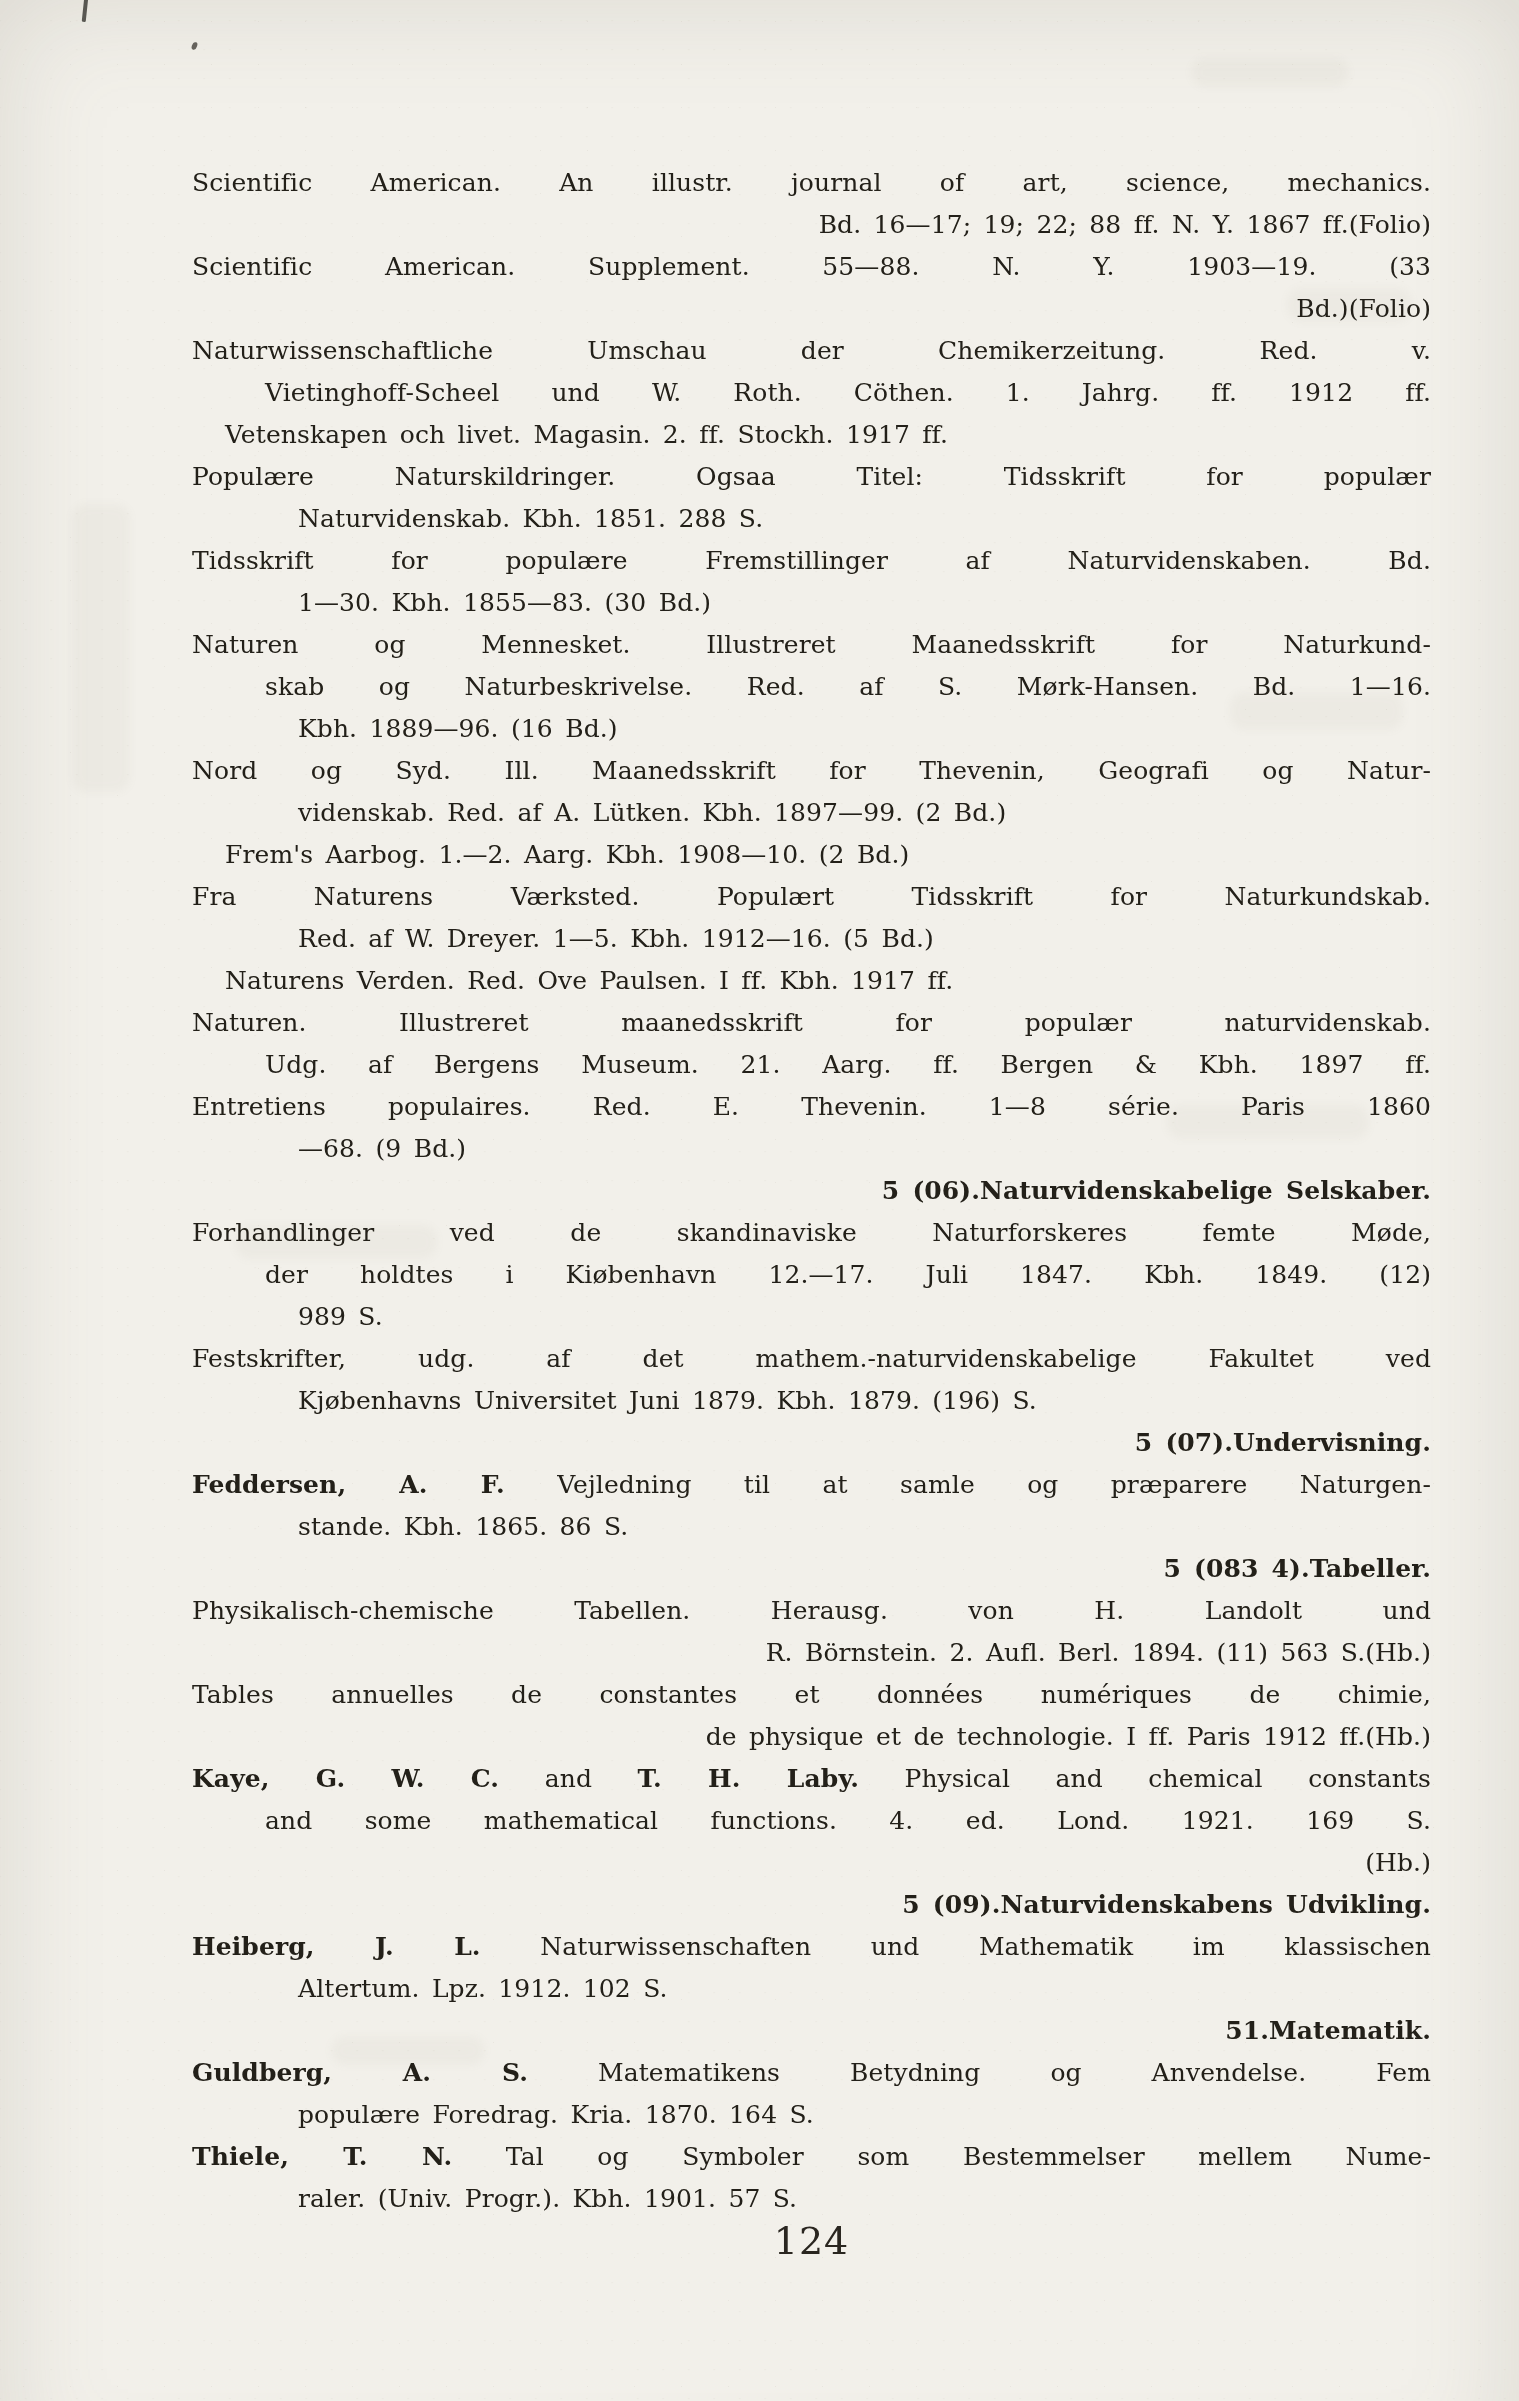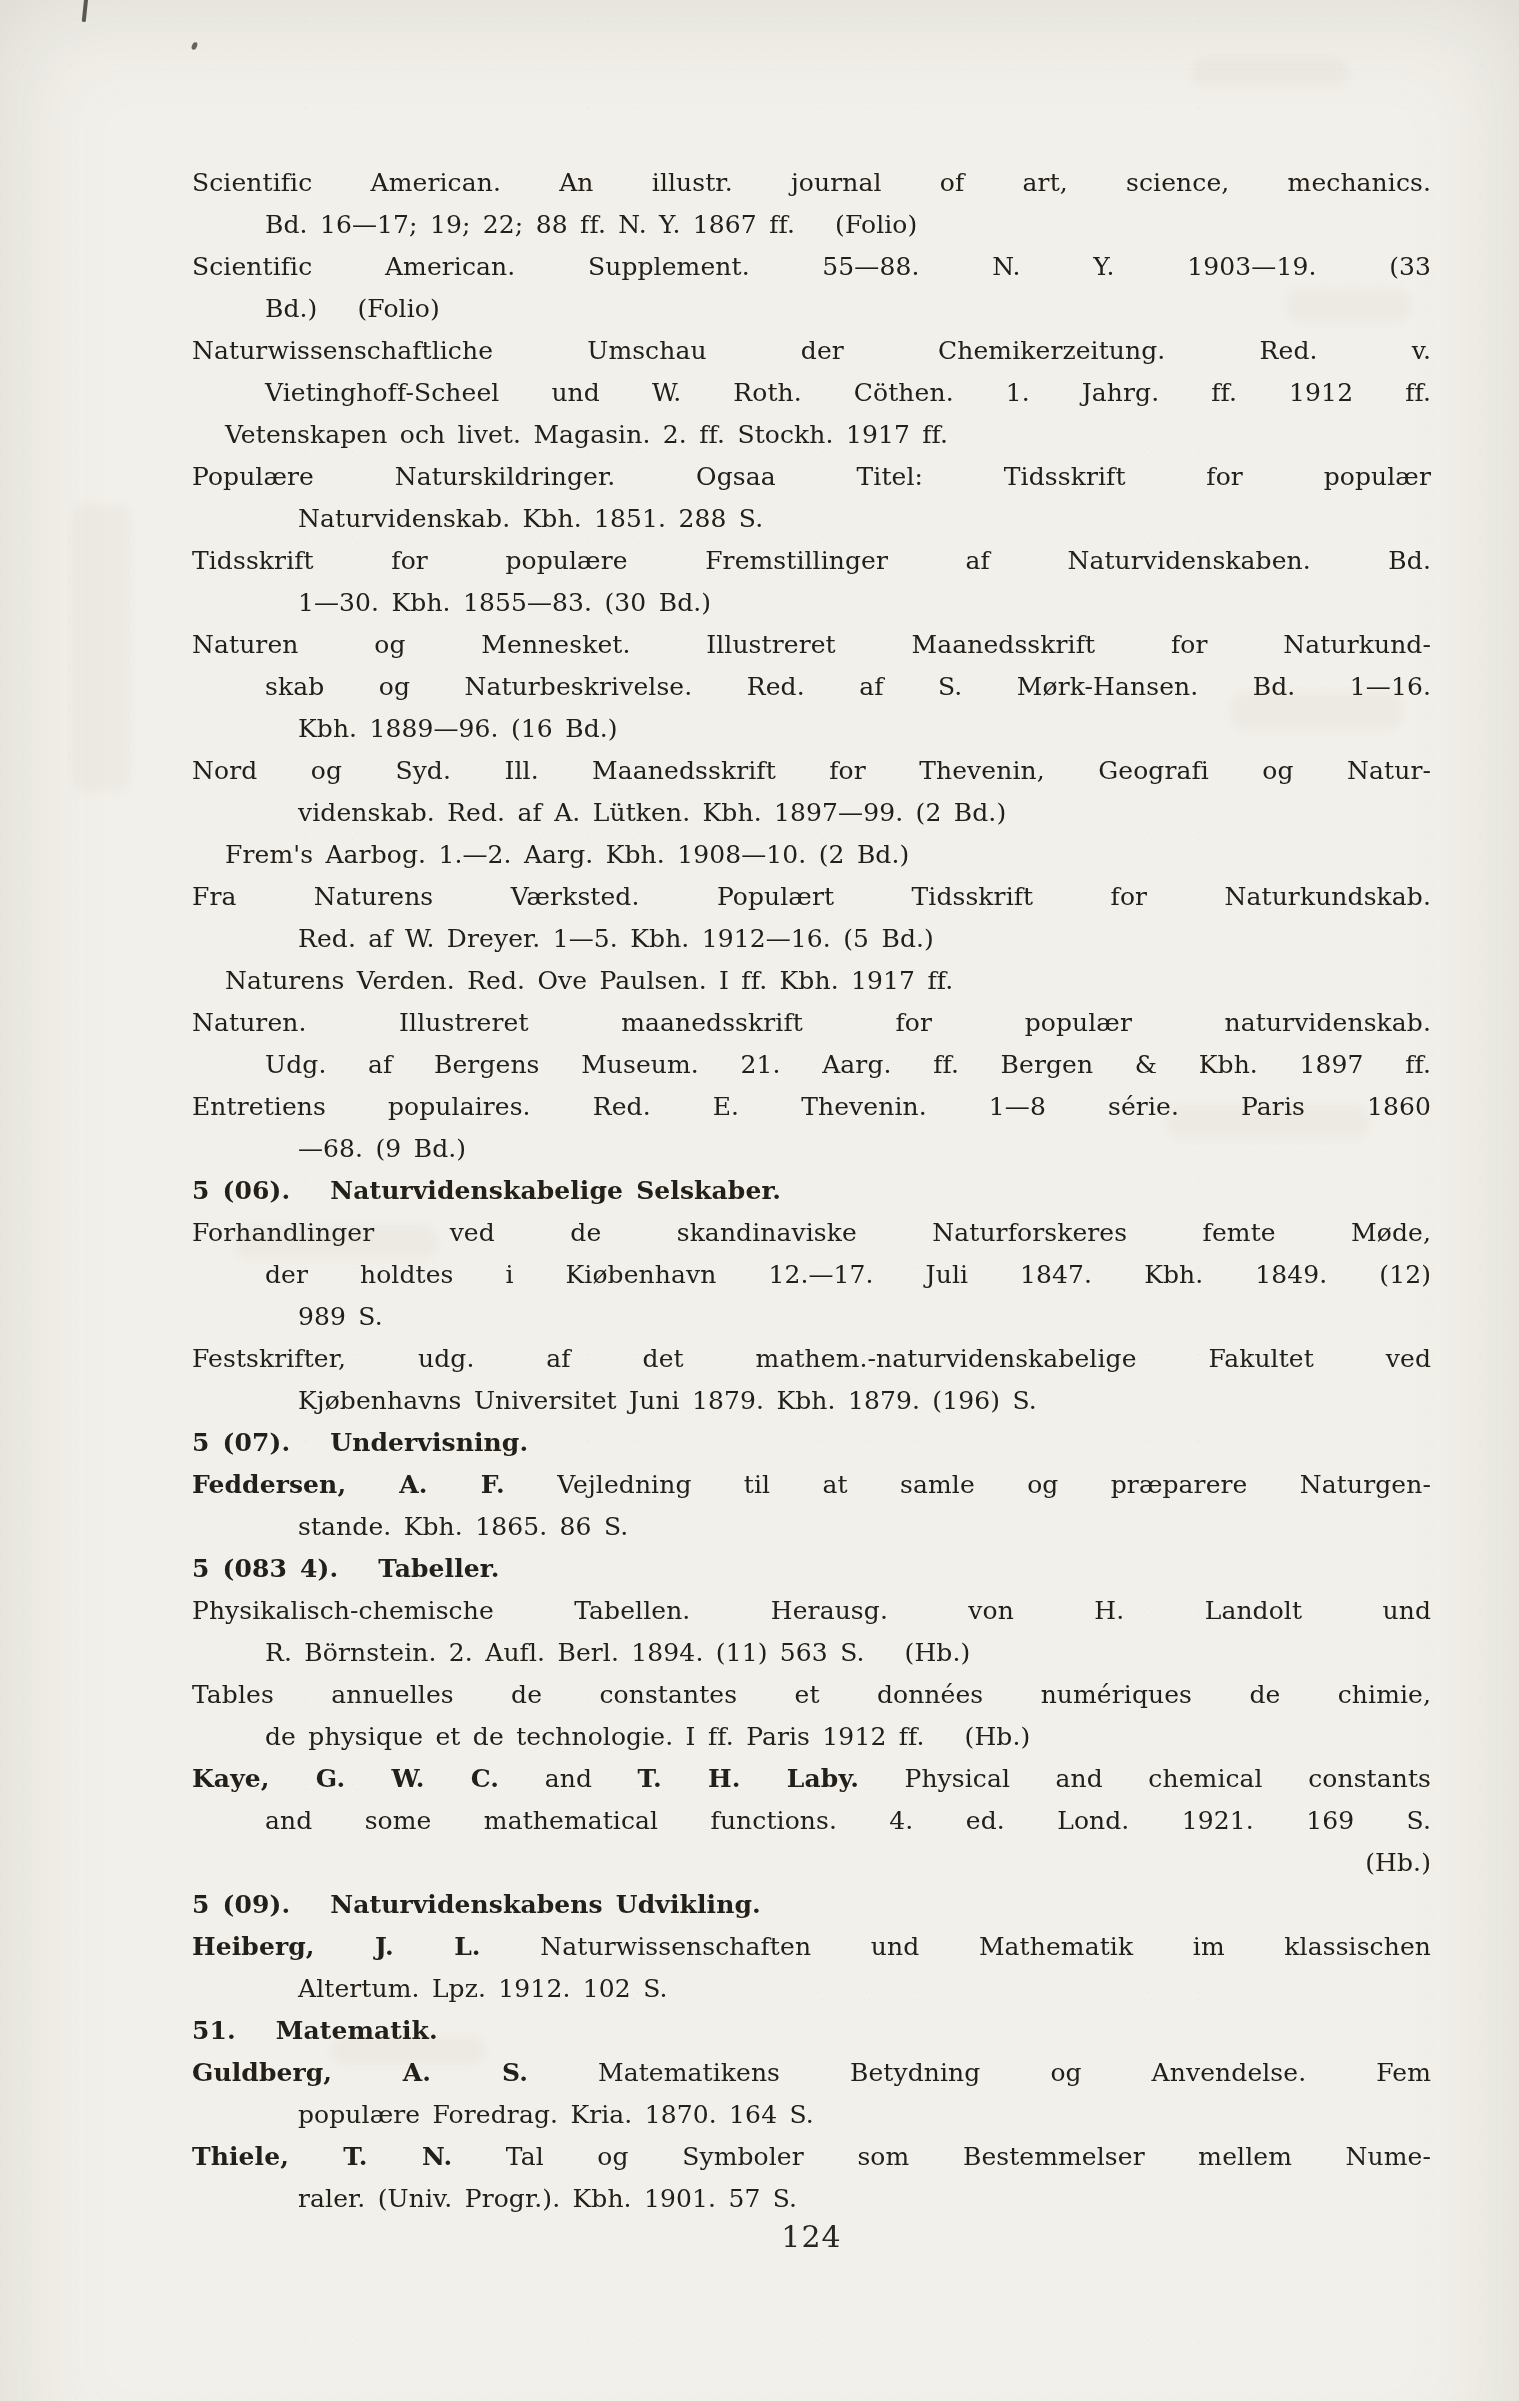--- a/index.html
+++ b/index.html
@@ -20,28 +20,28 @@
     color:#232019;
   }
   .page-text{
     position:absolute;left:192px;top:162px;width:1239px;
     font-size:25px;line-height:42px;word-spacing:4.3px;
     letter-spacing:0.1px;
   }
   .line{height:42px;white-space:nowrap;}
   .line.justify{white-space:normal;text-align:justify;text-align-last:justify;}
   .line.left{text-align:left;margin-left:33px;}
-  .line.split,.line.heading{display:flex;justify-content:flex-start;gap:40px;}
+  .line.split,.line.heading{display:flex;justify-content:flex-end;}
   .line.rightonly{display:flex;justify-content:flex-end;}
   .line.indent{padding-left:73px;}
   .line.heading{font-weight:700;}
   .bold{font-weight:700;}
   .page-number{
     position:absolute;left:192px;top:2219px;width:1239px;
-    text-align:center;font-size:30px;letter-spacing:1px;color:#2a2620;
+    text-align:center;font-size:38px;letter-spacing:1px;color:#2a2620;
   }
   .ink-spot{
     position:absolute;left:192px;top:42px;width:5.3px;height:7.7px;
     background:#4d4b45;border-radius:60% 40% 55% 45%;
     transform:rotate(18deg);opacity:.85;
   }
   .corner-mark{
     position:absolute;left:83px;top:-2.9px;width:4.3px;height:25px;
     background:#35332e;transform:rotate(6deg);opacity:.8;border-radius:1.4px;
   }

